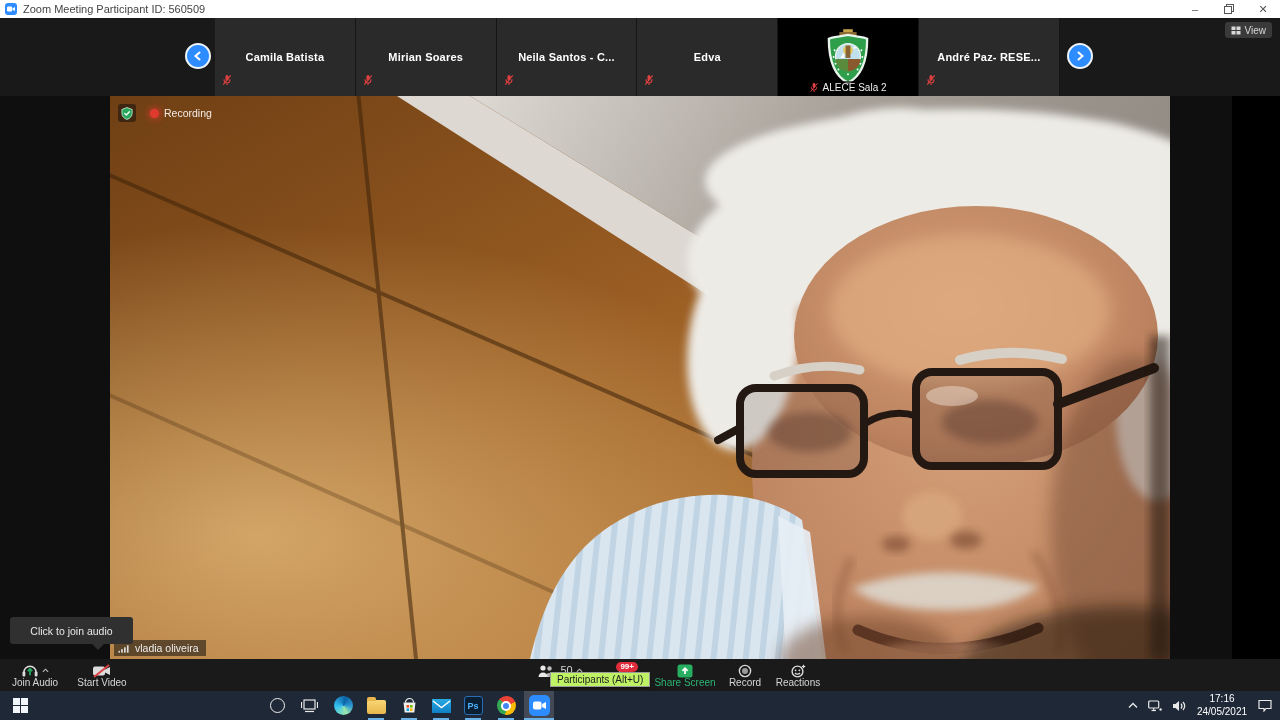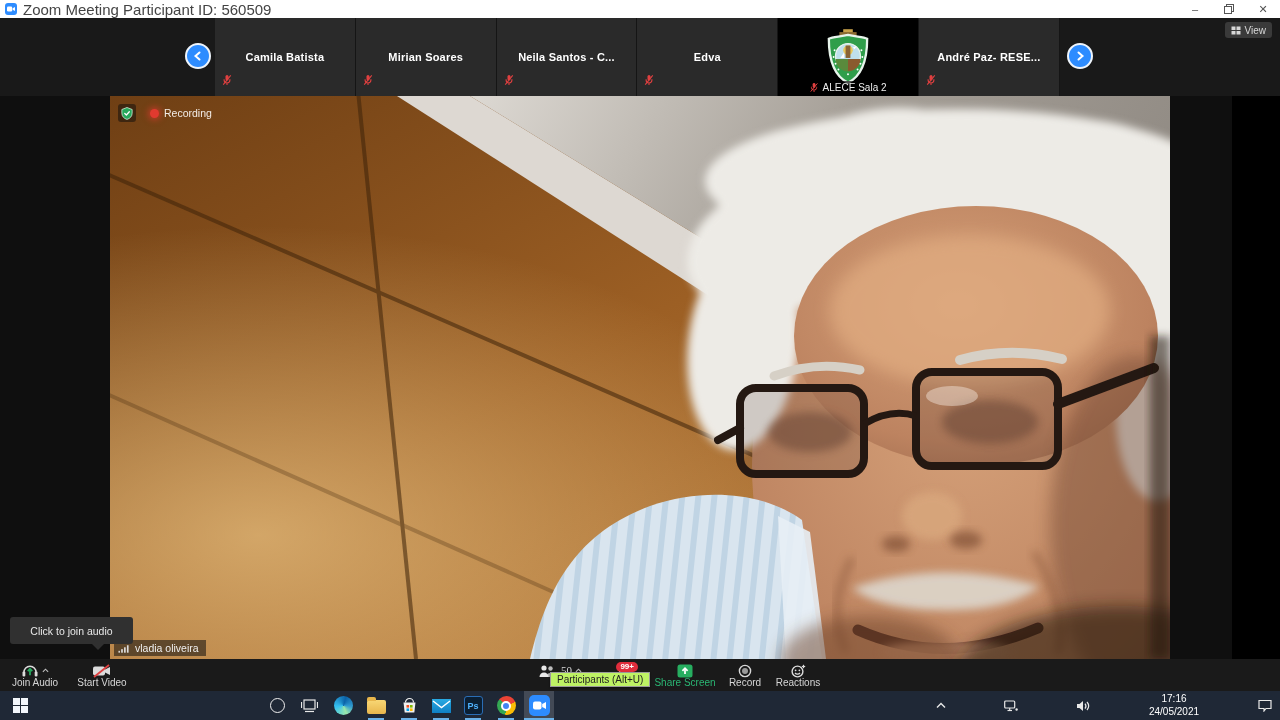--- a/index.html
+++ b/index.html
@@ -5,21 +5,21 @@
   * { margin:0; padding:0; box-sizing:border-box; }
   html,body { width:1280px; height:720px; overflow:hidden; background:#000;
               font-family:"Liberation Sans", sans-serif; }
   #app { position:relative; width:1280px; height:720px; overflow:hidden; }
 
   
   .titlebar { position:absolute; left:0; top:0; width:1280px; height:18px; background:#ffffff;
               display:flex; align-items:center; }
   .tb-appicon { width:12px; height:12px; border-radius:3px; background:#2d8cff; margin:0 6px 0 5px;
                 display:flex; align-items:center; justify-content:center; }
-  .tb-title { font-size:15px; color:#444; }
+  .tb-title { font-size:11px; color:#444; }
   .tb-controls { position:absolute; right:0; top:0; height:18px; display:flex; }
   .tb-btn { width:34px; height:18px; display:flex; align-items:center; justify-content:center;
             color:#555; font-size:11px; cursor:default; }
 
   
   .strip { position:absolute; left:0; top:18px; width:1280px; height:78px; background:#191919; }
   .nav-arrow { position:absolute; top:25px; width:26px; height:26px; border-radius:50%;
                background:#2d8cff; border:2px solid #eef4fb; display:flex; align-items:center;
                justify-content:center; }
   .nav-left { left:185px; } .nav-right { left:1067px; }
@@ -93,21 +93,21 @@
                        border:2px solid #fff; border-radius:50%; }
   .edge-app { width:19px; height:19px; border-radius:50%;
               background:conic-gradient(from 160deg, #9be8ab, #35c1f1 28%, #0b62a8 60%, #2f9ad0 82%, #9be8ab); }
   .folder-app { position:relative; width:19px; height:14px; background:linear-gradient(#f8d775,#e8b64c);
                 border-radius:2px; margin-top:3px; }
   .folder-app::before { content:""; position:absolute; left:0; top:-3px; width:9px; height:4px;
                         background:#e8b64c; border-radius:2px 2px 0 0; }
   .mail-app { width:19px; height:14px; background:linear-gradient(#29aae3,#0f7fc4); position:relative; }
   .cortana-ring { width:15px; height:15px; border:1.7px solid #f0f0f0; border-radius:50%; }
   .tray { position:absolute; right:0; top:0; height:29px; display:flex; align-items:center; }
-  .tray-item { height:29px; display:flex; align-items:center; justify-content:center; padding:0 5px;margin-left:48px; }
+  .tray-item { height:29px; display:flex; align-items:center; justify-content:center; padding:0 5px; }
   .clock { width:62px; text-align:center; color:#fff; font-size:10px; line-height:1.25; }
 </style>
 </head>
 <body>
 
 <div id="app">
 
   <div class="titlebar">
     <span class="tb-appicon">
       <svg width="8" height="6" viewBox="0 0 10 7">
@@ -383,21 +383,21 @@
     </div>
 
     <div class="t-btn" style="left:524px; width:72px;">
       <span class="t-iconrow">
         <svg width="20" height="14" viewBox="0 0 20 14">
             <circle cx="12.5" cy="4.5" r="2.2" fill="#bdbdbd"></circle>
             <path d="M8.5 13 a4 4 0 0 1 8 0 Z" fill="#bdbdbd"></path>
             <circle cx="6" cy="4" r="2.6" fill="#e8e8e8"></circle>
             <path d="M1.5 13 a4.5 4.5 0 0 1 9 0 Z" fill="#e8e8e8"></path>
           </svg>
-        <span class="t-label" style="font-size:11px;font-family:Liberation Serif, serif;">50</span>
+        <span class="t-label" style="font-size:11px;">50</span>
         <svg width="7" height="5" viewBox="0 0 8 5">
             <polyline points="1,4 4,1 7,4" fill="none" stroke="#bdbdbd" stroke-width="1.3"></polyline>
           </svg>
       </span>
     </div>
 
     <div class="t-btn" style="left:604px; width:44px;">
       <span class="t-iconrow" style="position:relative;text-decoration:underline;">
         <svg width="16" height="14" viewBox="0 0 16 14">
             <rect x="1" y="1.5" width="14" height="9" rx="2" fill="#e6e6e6"></rect>

